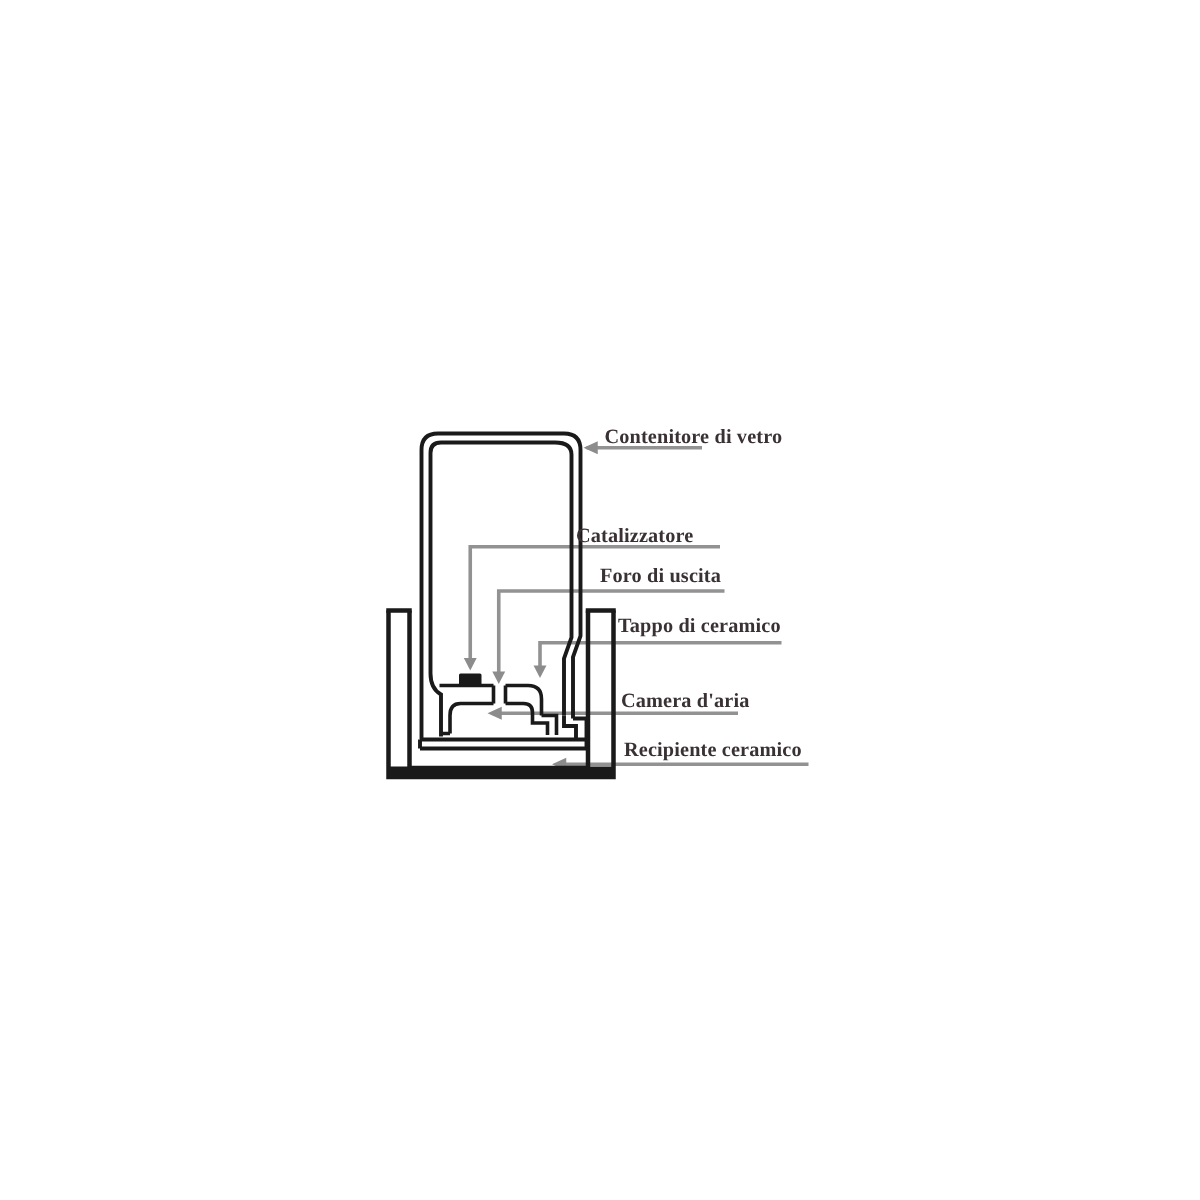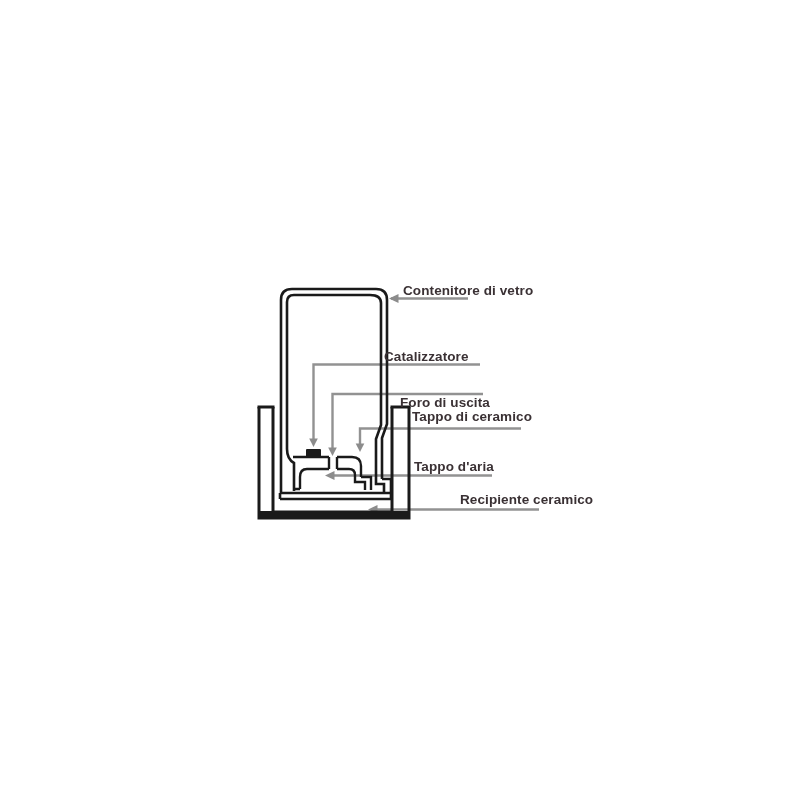--- a/index.html
+++ b/index.html
@@ -15,34 +15,34 @@
     background: #ffffff;
     overflow: hidden;
   }
   .stage svg {
     position: absolute;
     left: 0;
     top: 0;
   }
   .diagram-label {
     position: absolute;
-    font-family: Liberation Sans, sans-serif;
+    font-family: Liberation Serif, serif;
     font-weight: bold;
     font-size: 13.5px;
     line-height: 14px;
     letter-spacing: 0.1px;
     color: #3a3134;
     white-space: nowrap;
   }
   .lbl-contenitore { left: 403px; top: 284px; }
   .lbl-catalizzatore { left: 384px; top: 350px; }
-  .lbl-foro        { left: 400px; top: 396px; }
+  .lbl-foro        { left: 400px; top: 377px; }
   .lbl-tappo       { left: 412px; top: 410px; }
   .lbl-camera      { left: 414px; top: 460px; }
-  .lbl-recipiente  { left: 416px; top: 493px; margin-left: 44px; }
+  .lbl-recipiente  { left: 416px; top: 493px; }
 </style>
 </head>
 <body>
 
 <div class="stage">
 
   <svg width="800" height="800" viewBox="0 0 800 800">
 
     <g stroke="#929292" stroke-width="2.4" fill="none">
 
@@ -102,16 +102,16 @@
   </svg>
 
   <div class="diagram-label lbl-contenitore">Contenitore di vetro</div>
 
   <div class="diagram-label lbl-catalizzatore">Catalizzatore</div>
 
   <div class="diagram-label lbl-foro">Foro di uscita</div>
 
   <div class="diagram-label lbl-tappo">Tappo di ceramico</div>
 
-  <div class="diagram-label lbl-camera">Tappo d'aria</div>
+  <div class="diagram-label lbl-camera">Camera d'aria</div>
 
   <div class="diagram-label lbl-recipiente">Recipiente ceramico</div>
 </div>
 
 </body></html>

